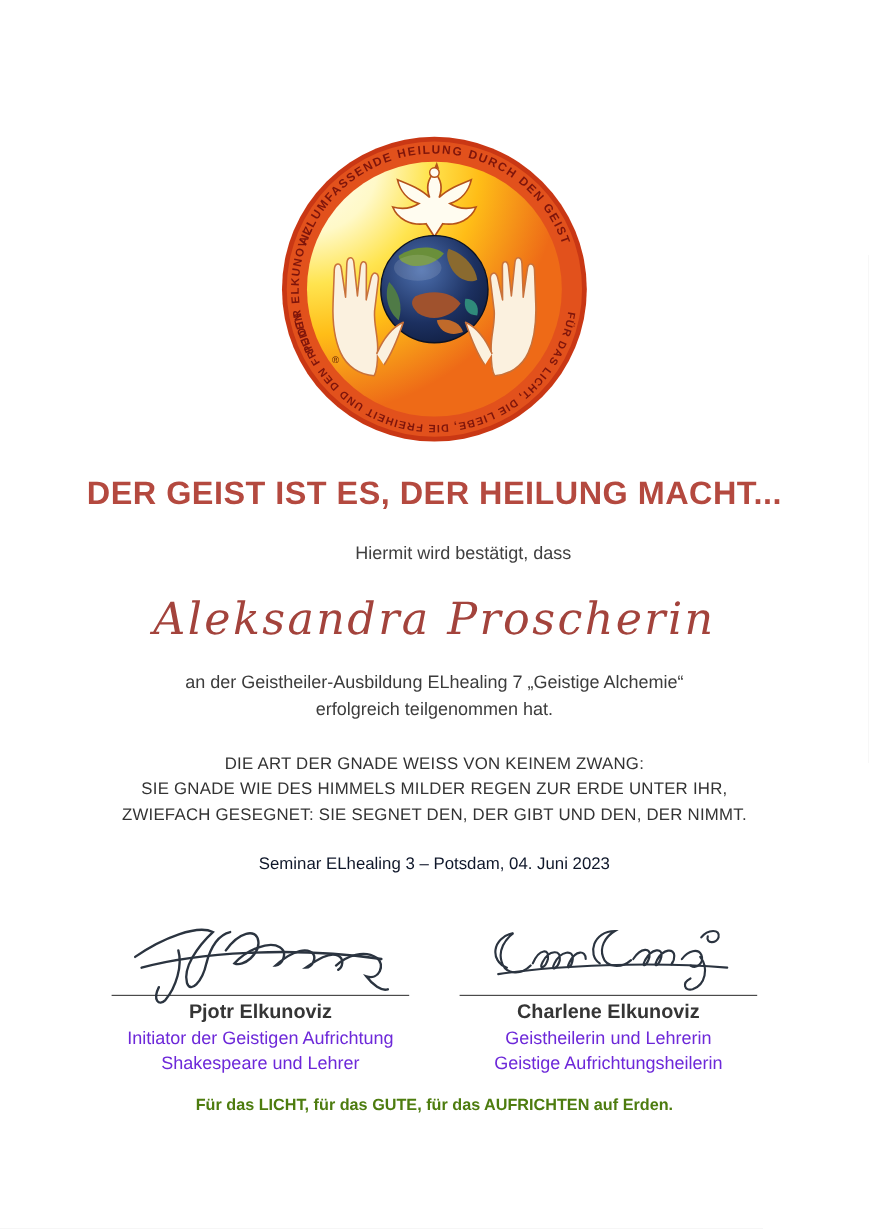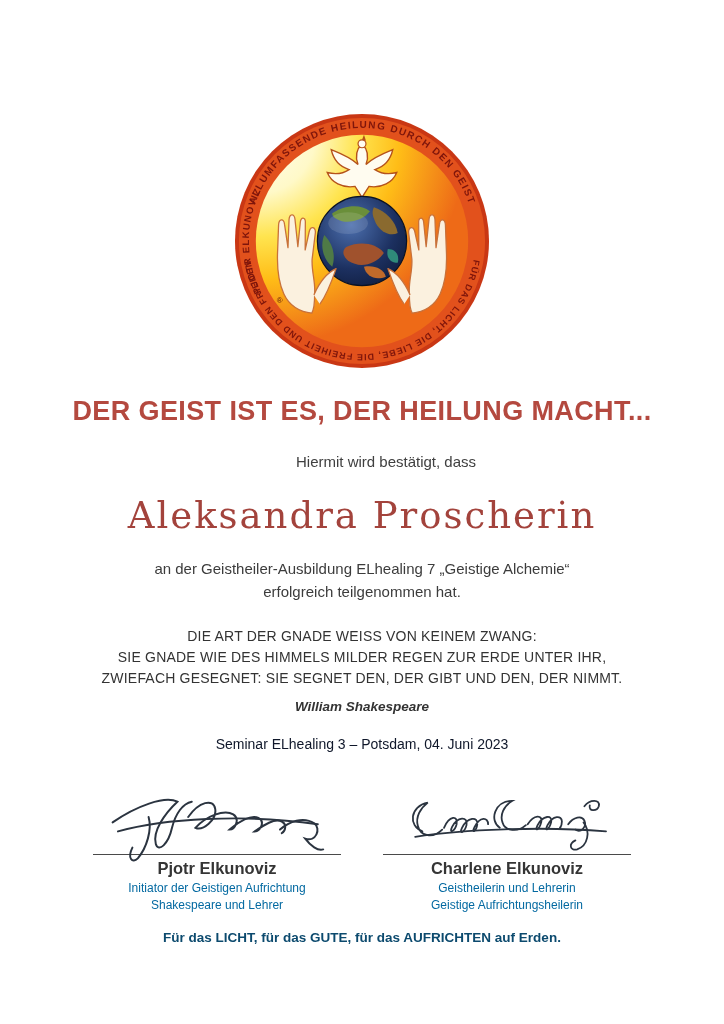--- a/index.html
+++ b/index.html
@@ -19,35 +19,36 @@
     font-size:27px;font-weight:bold;letter-spacing:.4px;
     color:#b4493f;
   }
   .confirmation{margin-top:26px;font-size:15px;color:#404040;padding-left:48px;}
   .recipient{
     margin-top:24px;
     font-family:"DejaVu Serif",serif;
     font-weight:400;
     font-size:37px;letter-spacing:2px;
     color:#a3433c;
+    font-style:italic;
   }
   .course{margin-top:20px;font-size:15px;line-height:1.55;color:#3c3c3c;}
   .quote{margin-top:22px;font-size:14px;line-height:1.52;color:#333333;letter-spacing:.2px;}
   .quote-author{margin-top:10px;font-size:13.5px;font-weight:bold;font-style:italic;color:#333333;}
   .seminar{margin-top:22px;font-size:14px;color:#0f172a;}
   .signatures{
     margin-top:38px;
     display:flex;justify-content:center;align-items:flex-end;gap:42px;
   }
   .sig-block{width:248px;}
   .sig-scrawl{display:block;width:100%;height:72px;}
   .sig-line{border-bottom:1.5px solid #4a4a4a;margin-top:-8px;}
   .sig-name{margin-top:4px;font-size:16.5px;font-weight:bold;color:#353535;}
-  .sig-title{margin-top:2px;font-size:12px;line-height:1.4;color:#0369a1;}
-  .motto{margin-top:16px;font-size:13.5px;font-weight:bold;color:#0c4a6e;}
+  .sig-title{margin-top:2px;font-size:15px;line-height:1.4;color:#6d28d9;}
+  .motto{margin-top:16px;font-size:13.5px;font-weight:bold;color:#4d7c0f;}
   .arc-text{font-weight:bold;fill:#7e150b;}
 </style>
 </head>
 <body>
 
 <div class="page">
 
   <svg class="seal" viewBox="-130 -130 260 260">
     <defs>
       <radialGradient id="glow" cx="0" cy="0" r="1">
@@ -136,21 +137,20 @@
     <div>an der Geistheiler-Ausbildung ELhealing 7 „Geistige Alchemie“</div>
     <div>erfolgreich teilgenommen hat.</div>
   </div>
 
   <div class="quote">
     <div>DIE ART DER GNADE WEISS VON KEINEM ZWANG:</div>
     <div>SIE GNADE WIE DES HIMMELS MILDER REGEN ZUR ERDE UNTER IHR,</div>
     <div>ZWIEFACH GESEGNET: SIE SEGNET DEN, DER GIBT UND DEN, DER NIMMT.</div>
   </div>
 
-  <div class="quote-author">William Shakespeare</div>
 
   <div class="seminar">Seminar ELhealing 3 – Potsdam, 04. Juni 2023</div>
 
   <div class="signatures">
 
     <div class="sig-block">
       <svg class="sig-scrawl" viewBox="0 0 240 80">
         <g fill="none" stroke="#2b3440" stroke-width="2.2" stroke-linecap="round">
           <path d="M4,36 C30,18 62,6 76,13 C62,26 48,46 52,60 C55,70 66,60 70,42 C74,26 82,15 92,13"></path>
           <path d="M44,30 C48,44 42,64 32,76 C26,82 20,76 26,64"></path>

